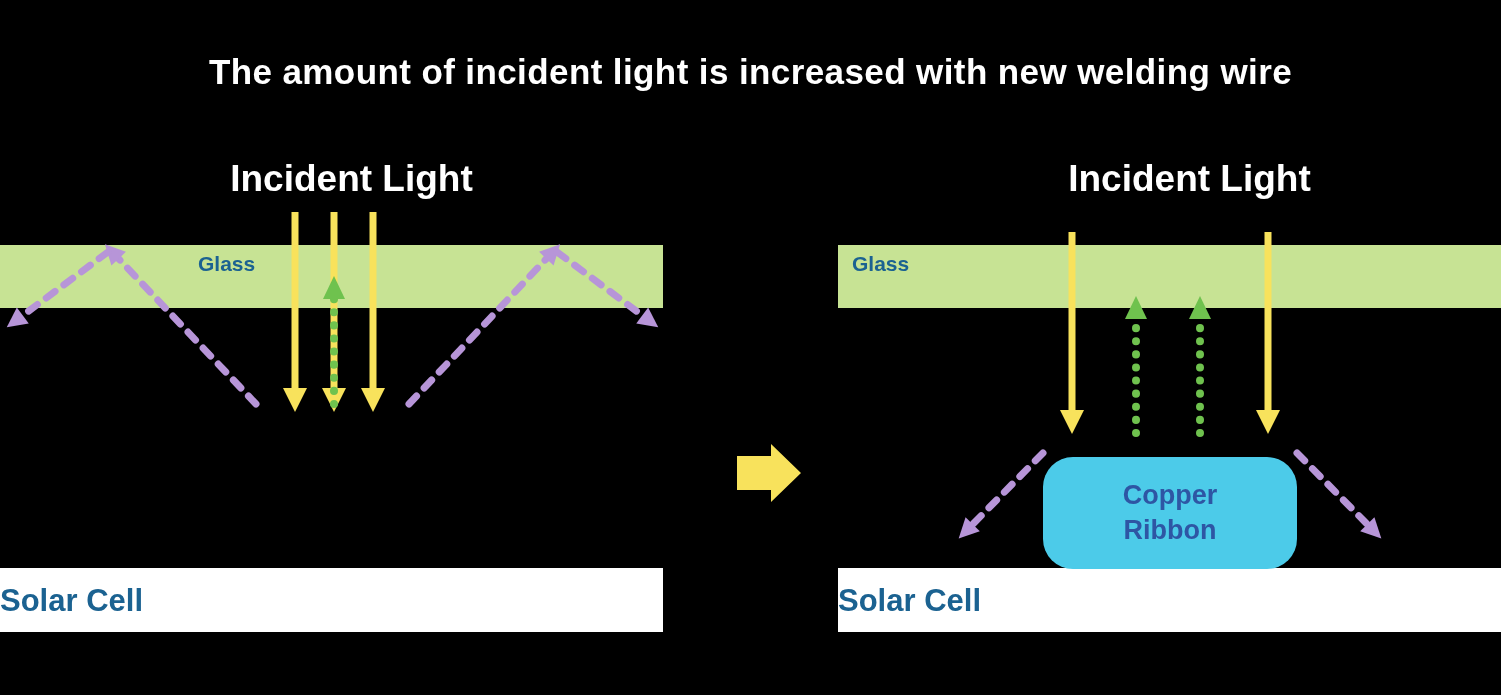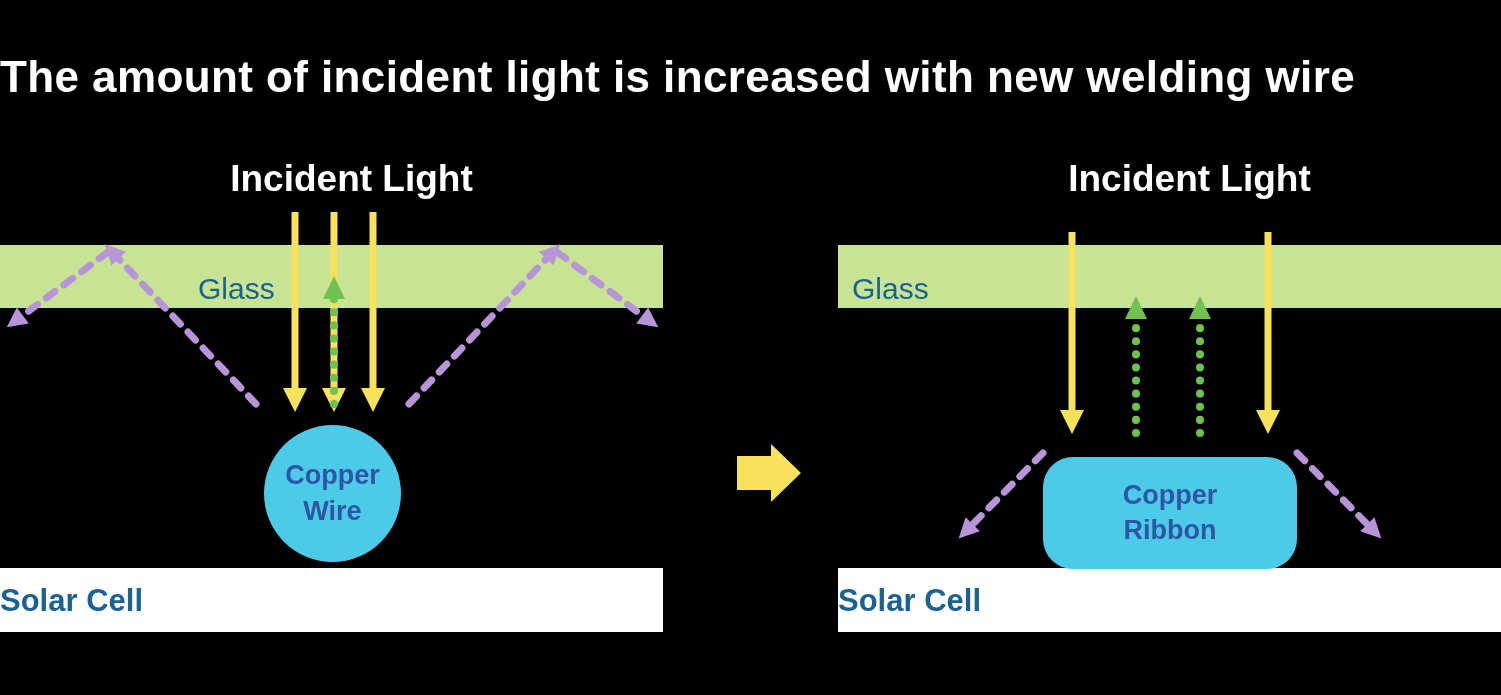--- a/index.html
+++ b/index.html
@@ -16,22 +16,22 @@
   .canvas {
     position: relative;
     width: 1501px;
     height: 695px;
     background: var(--background, #000);
   }
   .title {
     position: absolute;
     left: 0; right: 0;
     top: 52px;
-    text-align: left;
-    font-size: 44px;
+    text-align: center;
+    font-size: 35px;
     font-weight: bold;
     letter-spacing: 0.4px;
     color: var(--title-text, #fff);
   }
   .heading {
     position: absolute;
     top: 158px;
     width: 663px;
     text-align: center;
     font-size: 37px;
@@ -46,23 +46,23 @@
     position: absolute;
     width: 663px;
   }
   .band.glass { top: 245px; height: 63px; background: var(--glass-fill, #c7e394); }
   .band.solar { top: 568px; height: 64px; background: var(--solar-fill, #ffffff); }
   .band-left  { left: 0; }
   .band-right { left: 838px; }
 
   .glass-label {
     position: absolute;
-    top: 272px;
-    font-size: 30px;
-    font-weight: 400;
+    top: 252px;
+    font-size: 21px;
+    font-weight: 700;
     color: var(--glass-solar-text, #1b6291);
   }
   .glabel-left  { left: 198px; }
   .glabel-right { left: 852px; }
 
   .component {
     position: absolute;
     background: var(--component-fill, #4ccbe9);
     display: flex;
     align-items: center;
@@ -124,23 +124,20 @@
   <div class="heading right">Incident Light</div>
 
   <div class="band glass band-left"></div>
   <div class="band glass band-right"></div>
   <div class="band solar band-left"></div>
   <div class="band solar band-right"></div>
 
   <div class="glass-label glabel-left">Glass</div>
   <div class="glass-label glabel-right">Glass</div>
 
-  <div class="component wire">
-    <span class="component-label">Copper Wire</span>
-  </div>
   <div class="component ribbon">
     <span class="component-label">Copper Ribbon</span>
   </div>
 
   <div class="solar-label slabel-left">Solar Cell</div>
   <div class="solar-label slabel-right">Solar Cell</div>
 
   <svg class="overlay" width="1501" height="695" viewBox="0 0 1501 695">
     <defs>
       <marker id="mh-yellow" markerUnits="userSpaceOnUse" markerWidth="30" markerHeight="28" refX="2" refY="14" orient="auto">

